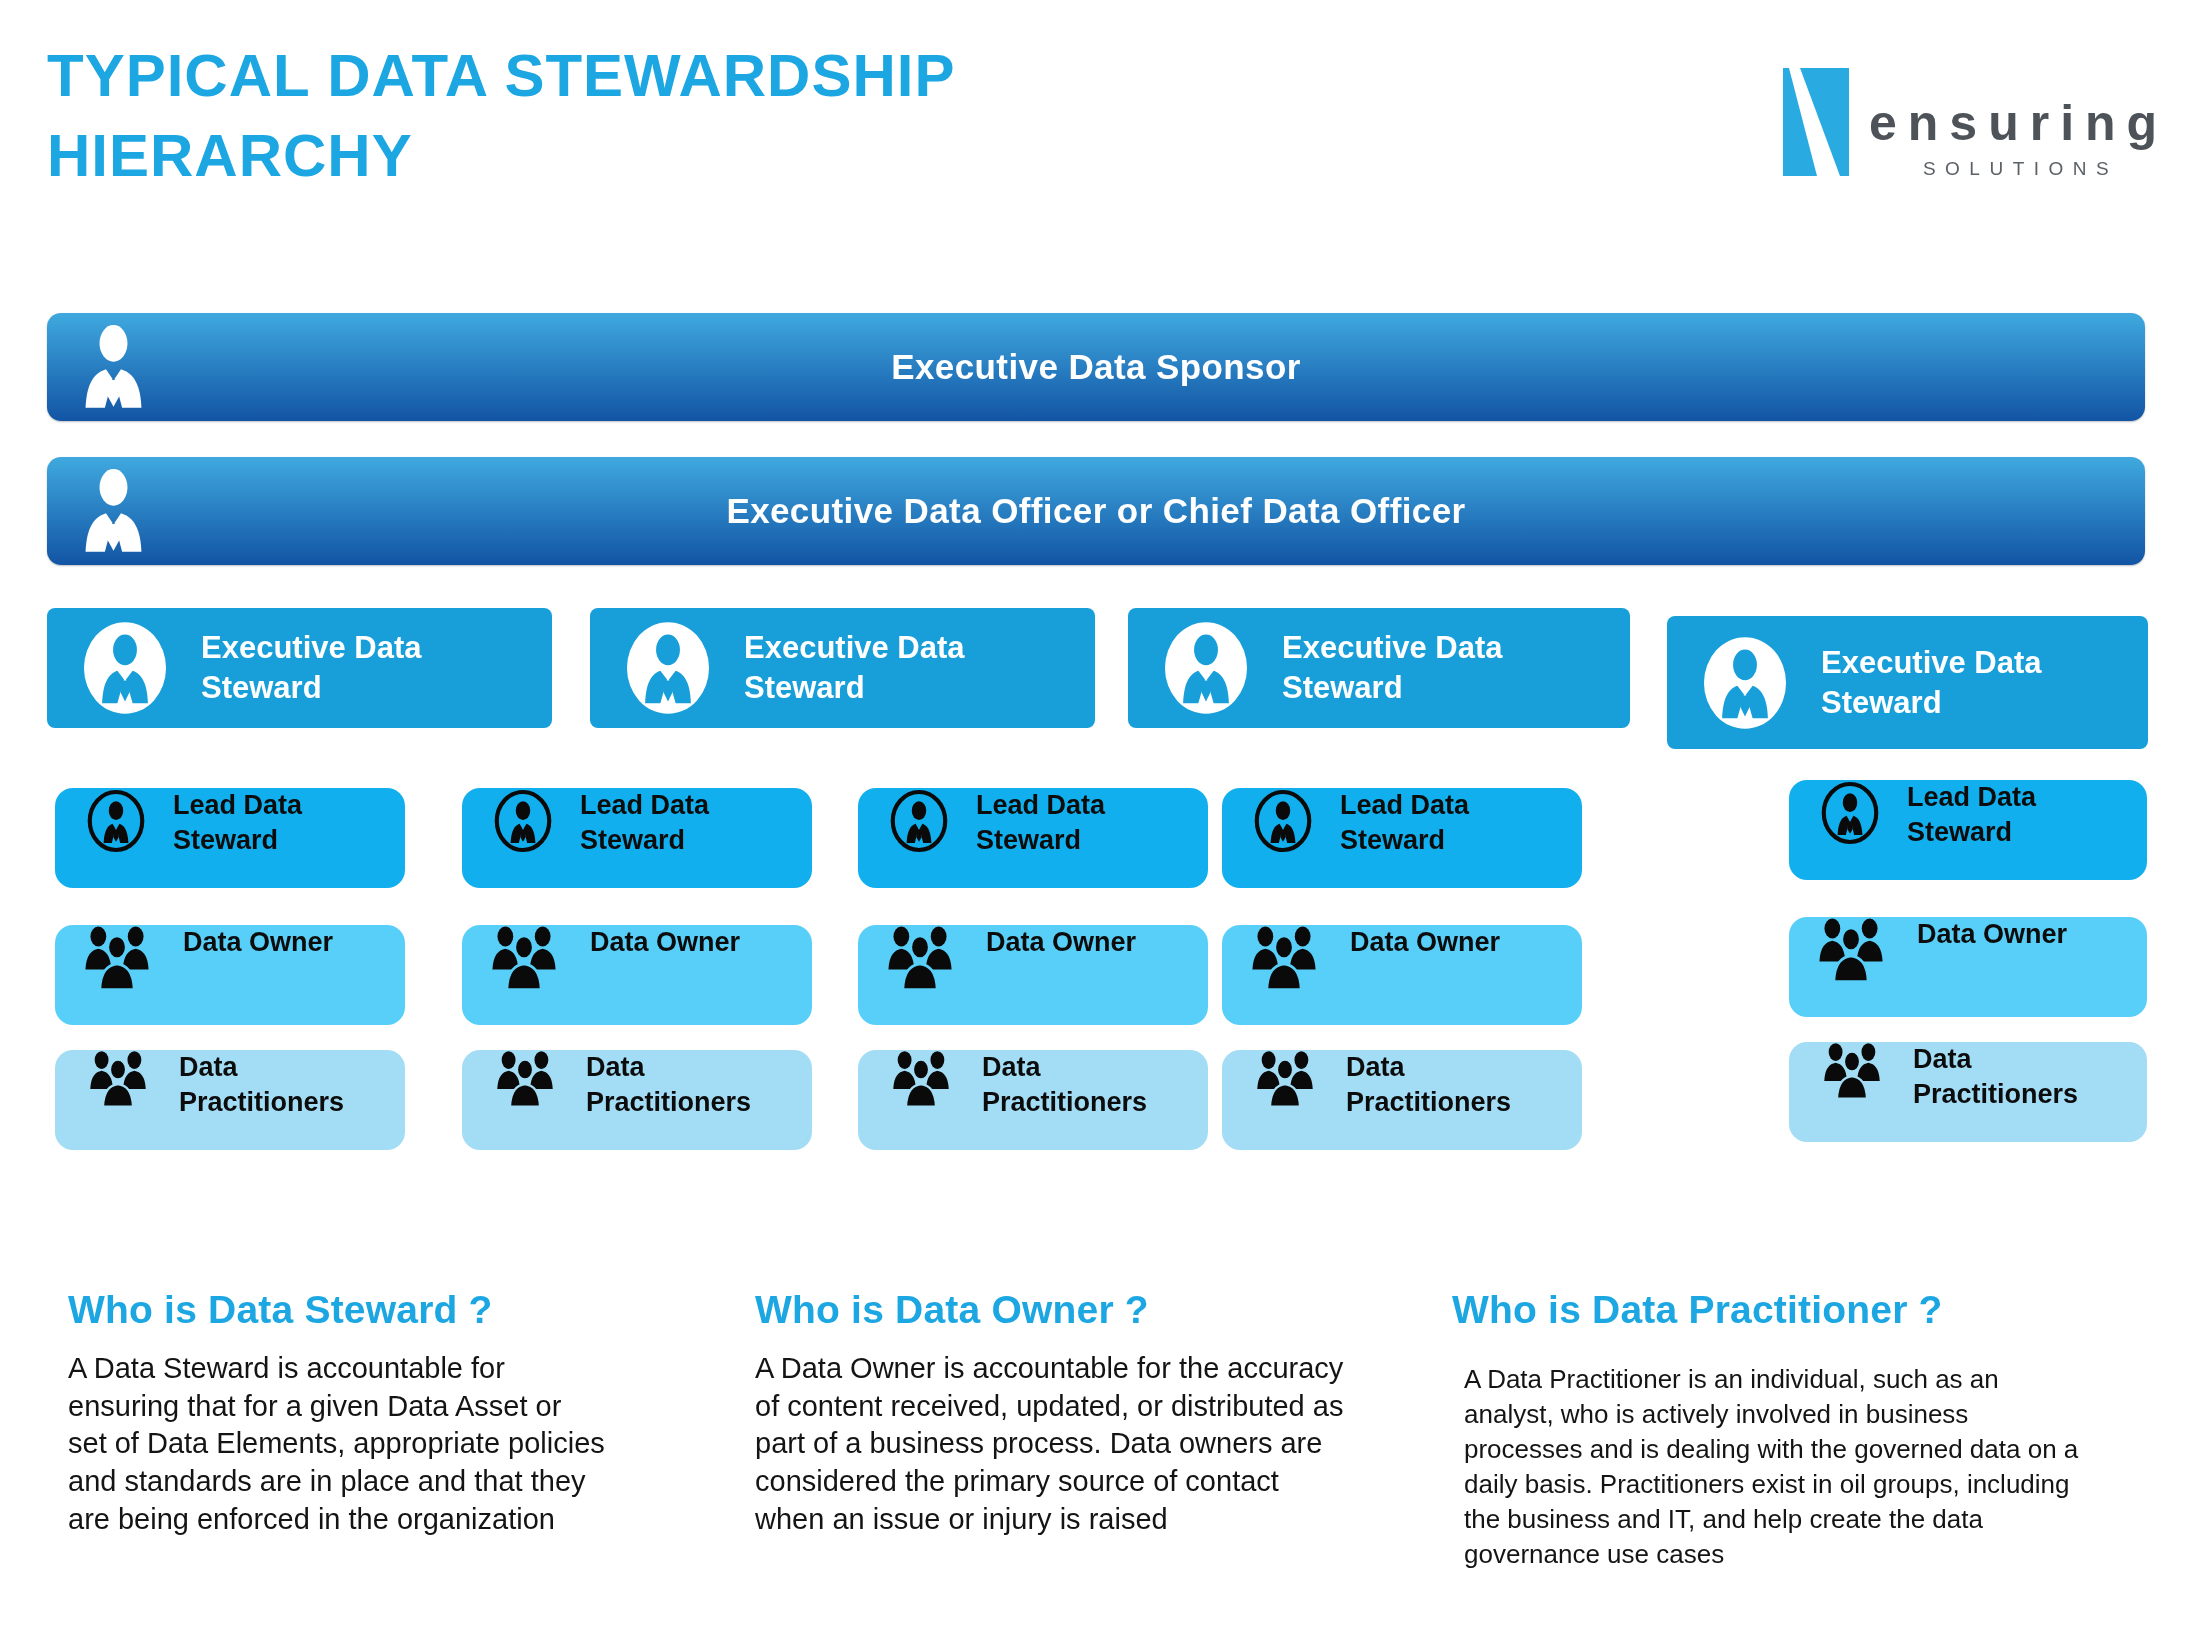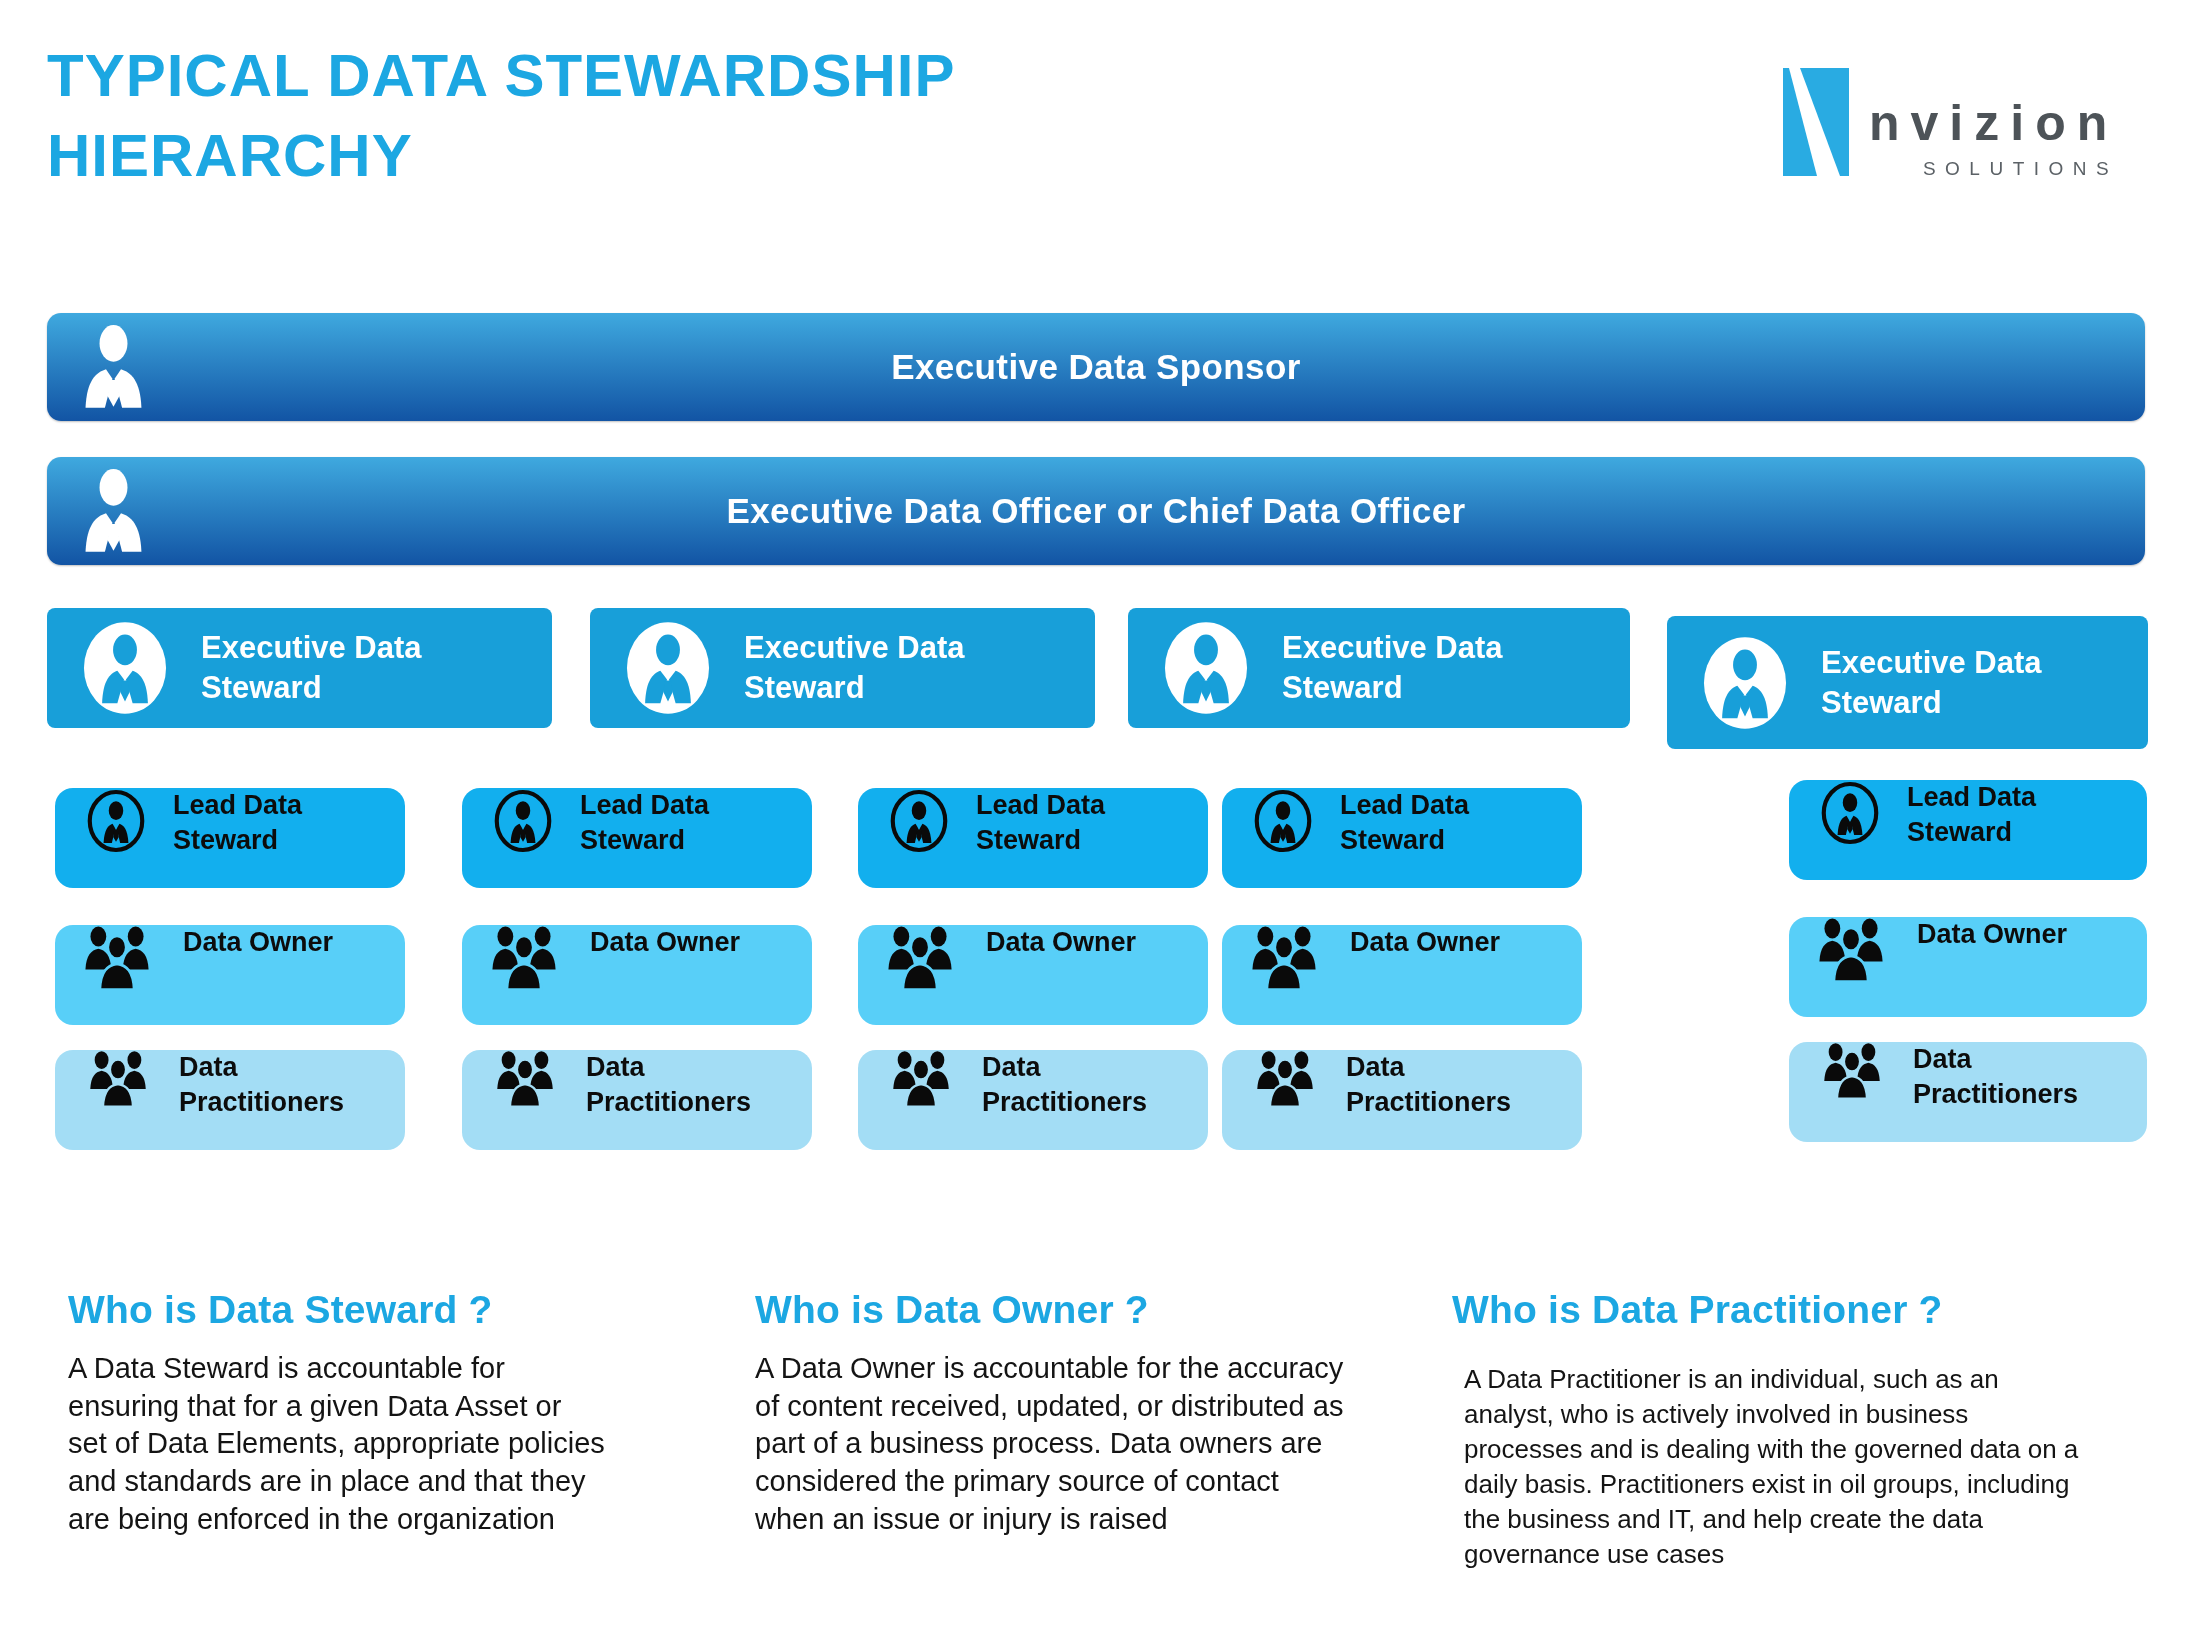--- a/index.html
+++ b/index.html
@@ -12,21 +12,21 @@
     position:absolute; left:47px; top:36px; width:990px;
     font-size:60px; line-height:1.33; font-weight:800;
     color:var(--accent_blue); letter-spacing:1px;
   }
 
   
   .logo { position:absolute; left:1783px; top:68px; display:flex; align-items:flex-start; }
   .logo-mark { width:66px; height:108px; display:block; }
   .logo-text { margin-left:20px; margin-top:30px; }
   .logo-name { font-size:50px; font-weight:600; color:#4d5358; letter-spacing:11px; line-height:1; }
-  .logo-sub { margin-top:10px; font-size:19px; font-weight:500; color:#5b6166; letter-spacing:9.5px; text-align:right; padding-left:4px; }
+  .logo-sub { margin-top:10px; font-size:19px; font-weight:500; color:#5b6166; letter-spacing:9.5px; text-align:center; padding-left:4px; }
 
   
   .banner {
     position:absolute; left:47px; width:2098px; height:108px; border-radius:14px;
     background:linear-gradient(180deg, var(--banner_gradient_top), var(--banner_gradient_bottom));
     box-shadow:0 1px 2px rgba(0,0,0,0.25);
   }
   .banner.b1 { top:313px; }
   .banner.b2 { top:457px; }
   .banner-icon { position:absolute; left:32px; top:11px; width:69px; height:86px; color:#ffffff; }
@@ -115,21 +115,21 @@
 <div class="canvas">
 
   <h1 class="page-title">TYPICAL DATA STEWARDSHIP HIERARCHY</h1>
 
   <div class="logo">
     <svg class="logo-mark" viewBox="0 0 66 108">
       <rect x="0" y="0" width="66" height="108" fill="#29ABE2"></rect>
       <polygon points="6,0 17,0 57,108 34,108" fill="#ffffff"></polygon>
     </svg>
     <div class="logo-text">
-      <div class="logo-name">nvizion</div>
+      <div class="logo-name">ensuring</div>
       <div class="logo-sub">SOLUTIONS</div>
     </div>
   </div>
 
   <div class="banner b2">
     <svg class="banner-icon">
         <use href="#i-person"></use>
       </svg>
     <div class="banner-label">Executive Data Officer or Chief Data Officer</div>
   </div>

